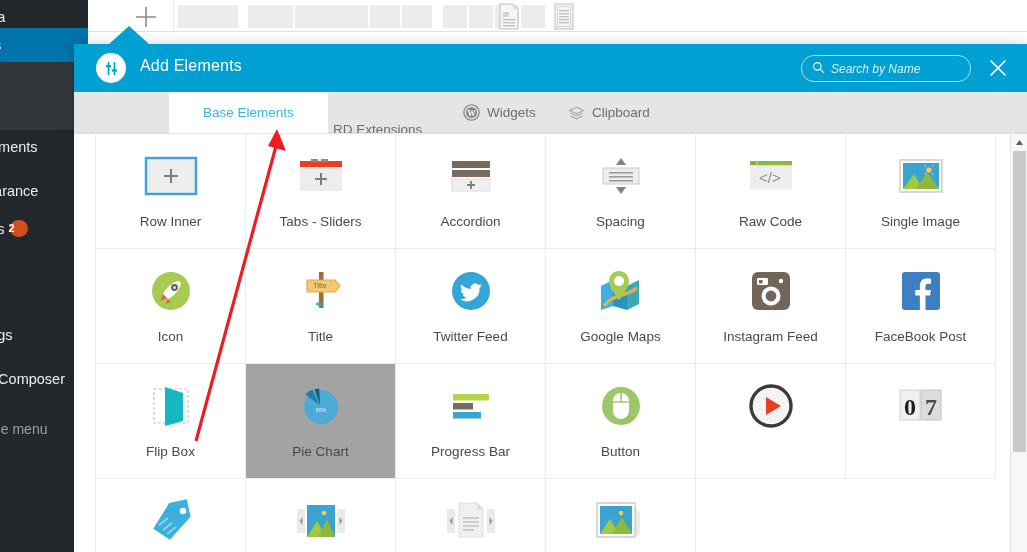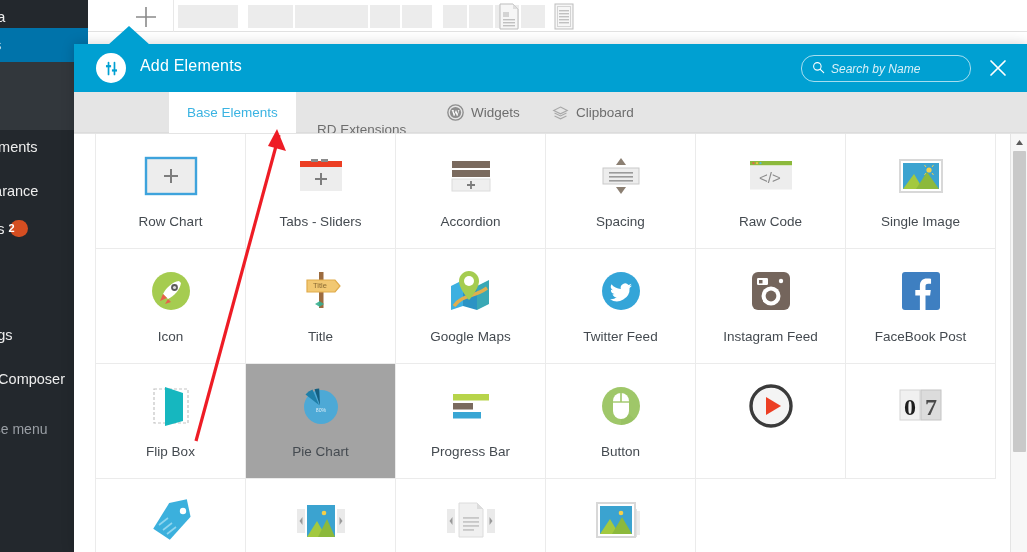--- a/index.html
+++ b/index.html
@@ -140,21 +140,21 @@
   #modal-tabs {
     position: relative;
     height: 41px;
     background: #e5e5e5;
     border-bottom: 1px solid #dcdcdc;
   }
   .tab {
     position: absolute; top: 0;
     height: 41px;
     display: flex; align-items: center; gap: 7px;
-    padding: 0 18px;
+    padding: 0 34px;
     font-size: 13.5px;
     color: #6d6d6d;
     cursor: pointer;
     white-space: nowrap;
   }
   .tab.active {
     background: #ffffff;
     color: #3ab3e2;
   }
 
@@ -354,21 +354,21 @@
 
   <div id="grid-viewport">
     <div id="grid">
         <div class="cell">
           <div class="cell-icon">
             <svg width="56" height="42" viewBox="0 0 56 42">
         <rect x="3" y="3" width="50" height="36" fill="#ededed" stroke="#3ea3dc" stroke-width="2.4"></rect>
         <path d="M28 14 L28 28 M21 21 L35 21" stroke="#7d7d7d" stroke-width="2"></path>
             </svg>
           </div>
-          <div class="cell-label">Row Chart</div>
+          <div class="cell-label">Row Inner</div>
         </div>
         <div class="cell">
           <div class="cell-icon">
             <svg width="52" height="42" viewBox="0 0 52 42">
         <rect x="5" y="11" width="42" height="25" fill="#ededed"></rect>
         <rect x="5" y="6" width="42" height="6" fill="#ec3e23"></rect>
         <rect x="16" y="4" width="7" height="3" fill="#8a8a8a"></rect>
         <rect x="26" y="4" width="7" height="3" fill="#8a8a8a"></rect>
         <path d="M26 18 L26 30 M20 24 L32 24" stroke="#7d7d7d" stroke-width="2"></path>
             </svg>
@@ -446,39 +446,39 @@
         <path d="M10 12 L38 12 L43 18 L38 24 L10 24 Z" fill="none" stroke="#e0ab4c" stroke-width="1.2"></path>
         <text x="16" y="20" font-family="Liberation Sans" font-size="7.5" fill="#8a6b34">Title</text>
         <path d="M18 36 L23 33 L23 39 Z" fill="#4bb89a"></path>
         <path d="M27 36 L22 33 L22 39 Z" fill="#3fa98b"></path>
             </svg>
           </div>
           <div class="cell-label">Title</div>
         </div>
         <div class="cell">
           <div class="cell-icon">
+            <svg width="46" height="46" viewBox="0 0 46 46">
+        <circle cx="23" cy="23" r="19" fill="#34a5d8"></circle>
+        <path d="M34 17.5 c-0.8 0.4 -1.7 0.6 -2.6 0.8 a4.5 4.5 0 0 0 2 -2.5 c-0.9 0.5 -1.9 0.9 -2.9 1.1 a4.5 4.5 0 0 0 -7.7 4.1 c-3.8 -0.2 -7.1 -2 -9.3 -4.8 a4.5 4.5 0 0 0 1.4 6 c-0.7 0 -1.4 -0.2 -2 -0.5 a4.5 4.5 0 0 0 3.6 4.4 c-0.6 0.2 -1.3 0.2 -2 0.1 a4.5 4.5 0 0 0 4.2 3.1 a9 9 0 0 1 -6.7 1.9 a12.7 12.7 0 0 0 19.6 -11.3 c0.9 -0.6 1.7 -1.4 2.4 -2.4 Z" fill="#ffffff"></path>
+            </svg>
+          </div>
+          <div class="cell-label">Twitter Feed</div>
+        </div>
+        <div class="cell">
+          <div class="cell-icon">
             <svg width="52" height="46" viewBox="0 0 52 46">
         <path d="M6 18 L18 12 L18 38 L6 42 Z" fill="#3db0e0"></path>
         <path d="M18 12 L32 18 L32 42 L18 38 Z" fill="#2b93c4"></path>
         <path d="M32 18 L44 12 L44 36 L32 42 Z" fill="#3aa8b5"></path>
         <path d="M9 38 C18 26 28 30 42 20" stroke="#e0ae4e" stroke-width="3.4" fill="none"></path>
         <path d="M24 3 C18.5 3 14 7.5 14 13 C14 21 24 32 24 32 C24 32 34 21 34 13 C34 7.5 29.5 3 24 3 Z" fill="#a5cc50"></path>
         <circle cx="24" cy="13" r="5" fill="#ffffff"></circle>
             </svg>
           </div>
           <div class="cell-label">Google Maps</div>
-        </div>
-        <div class="cell">
-          <div class="cell-icon">
-            <svg width="46" height="46" viewBox="0 0 46 46">
-        <circle cx="23" cy="23" r="19" fill="#34a5d8"></circle>
-        <path d="M34 17.5 c-0.8 0.4 -1.7 0.6 -2.6 0.8 a4.5 4.5 0 0 0 2 -2.5 c-0.9 0.5 -1.9 0.9 -2.9 1.1 a4.5 4.5 0 0 0 -7.7 4.1 c-3.8 -0.2 -7.1 -2 -9.3 -4.8 a4.5 4.5 0 0 0 1.4 6 c-0.7 0 -1.4 -0.2 -2 -0.5 a4.5 4.5 0 0 0 3.6 4.4 c-0.6 0.2 -1.3 0.2 -2 0.1 a4.5 4.5 0 0 0 4.2 3.1 a9 9 0 0 1 -6.7 1.9 a12.7 12.7 0 0 0 19.6 -11.3 c0.9 -0.6 1.7 -1.4 2.4 -2.4 Z" fill="#ffffff"></path>
-            </svg>
-          </div>
-          <div class="cell-label">Twitter Feed</div>
         </div>
         <div class="cell">
           <div class="cell-icon">
             <svg width="46" height="46" viewBox="0 0 46 46">
         <rect x="4" y="4" width="38" height="38" rx="6" fill="#74655c"></rect>
         <rect x="9" y="10" width="11" height="7" rx="1.2" fill="#ffffff"></rect>
         <rect x="11" y="12" width="3.5" height="3.4" fill="#74655c"></rect>
         <circle cx="33" cy="13" r="2.2" fill="#ffffff"></circle>
         <circle cx="23" cy="28" r="9.5" fill="#ffffff"></circle>
         <circle cx="23" cy="28" r="5.4" fill="#74655c"></circle>

